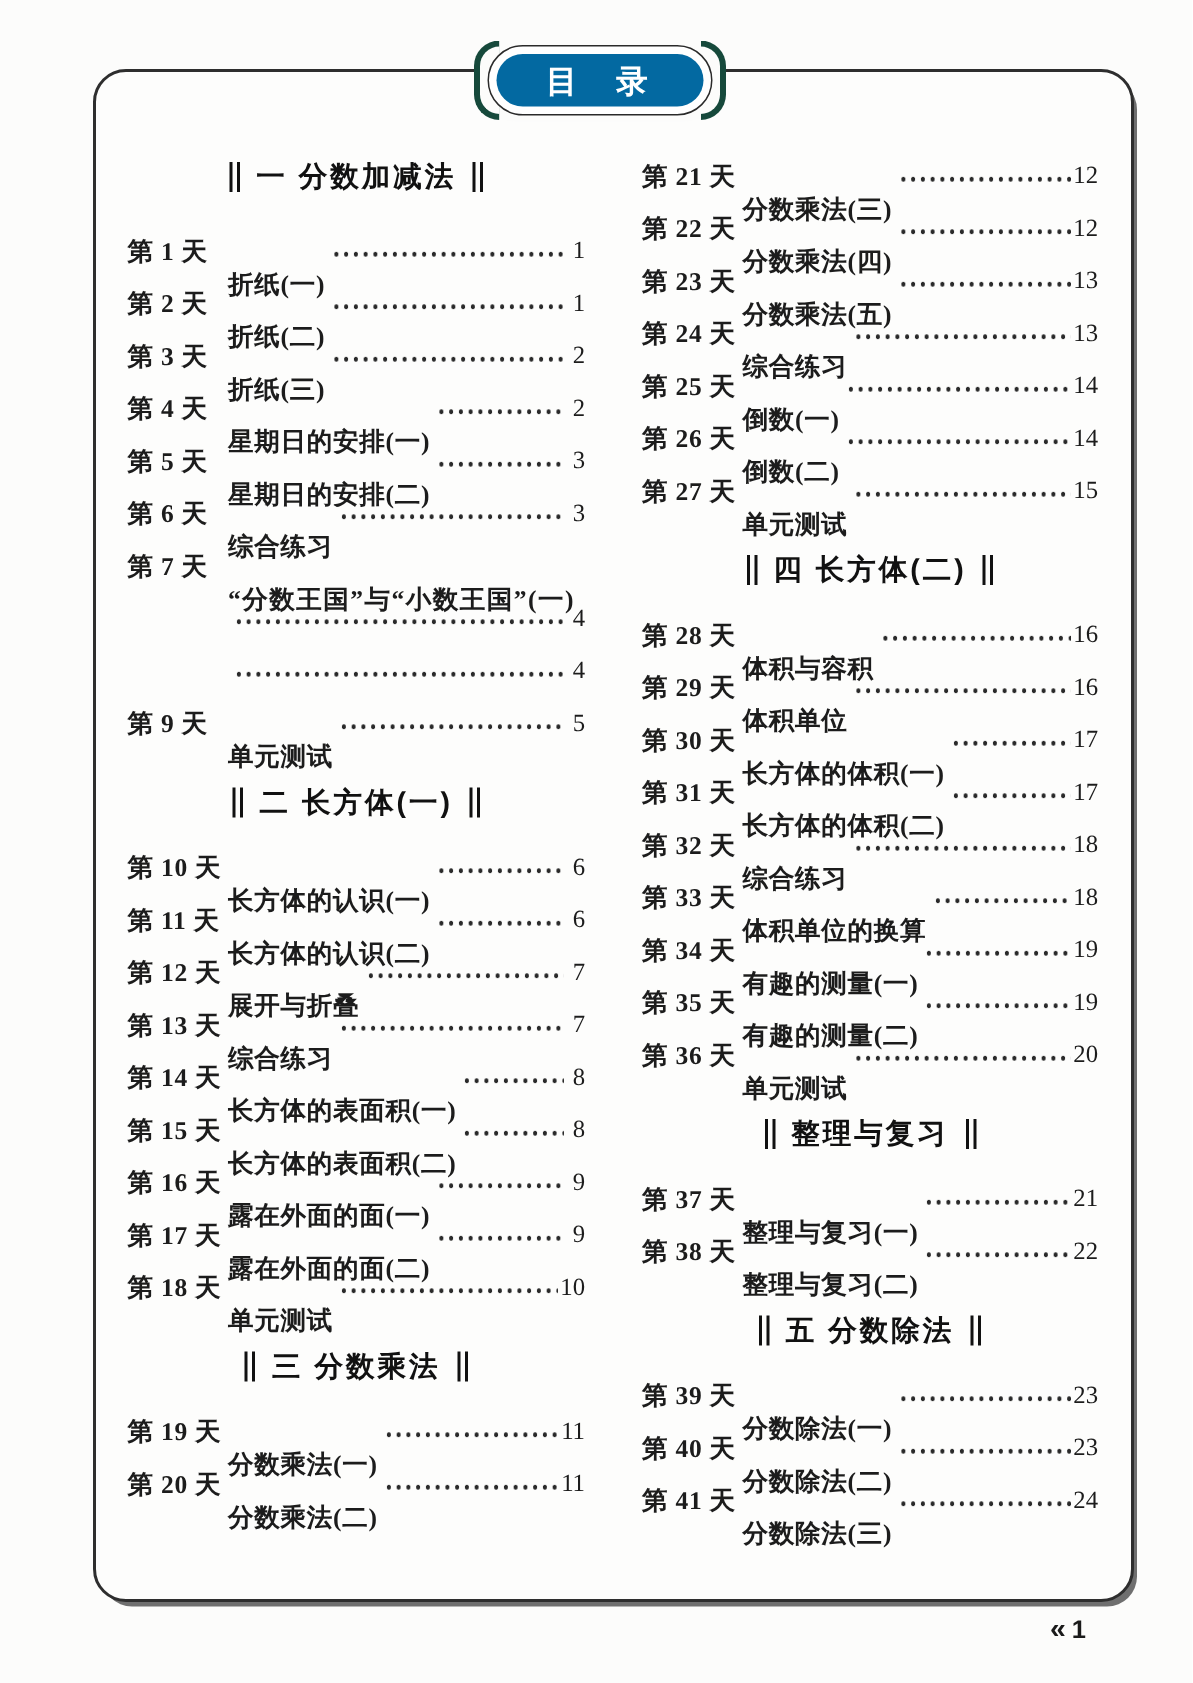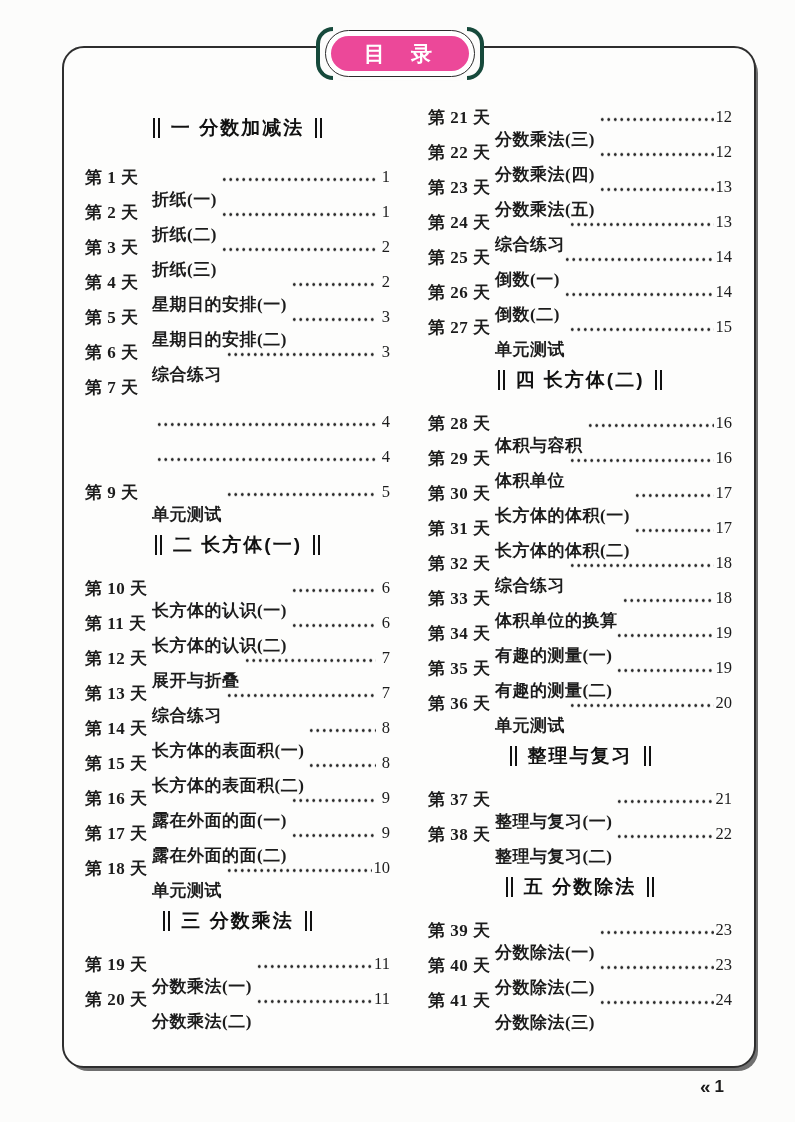--- a/index.html
+++ b/index.html
@@ -19,21 +19,21 @@
   .badge { position:absolute; left:316px; top:26px; width:168px; height:55px; background:#fcfcfb; border-radius:28px; z-index:5; }
   .badge-arc { position:absolute; top:1px; bottom:1px; width:17px; box-sizing:border-box; }
   .badge-arc.left  { left:0;  border:4px solid #16493b; border-right:none; border-radius:27px 0 0 27px; }
   .badge-arc.right { right:0; border:4px solid #16493b; border-left:none;  border-radius:0 27px 27px 0; }
   .badge-outline {
     position:absolute; left:9px; right:9px; top:4px; bottom:4px;
     border:1.5px solid #2a2a2a; border-radius:25px; background:#ffffff;
   }
   .badge-pill {
     position:absolute; left:5px; right:5px; top:5px; bottom:5px;
-    background:#ec4899; border-radius:20px;
+    background:#0369a1; border-radius:20px;
     display:flex; align-items:center; justify-content:center;
     color:#ffffff; font-family:"Liberation Sans", sans-serif;
     font-weight:bold; font-size:21px; letter-spacing:4px; word-spacing:12px;
   }
   
   .col { position:absolute; top:92px; }
   .col1 { left:85px;  width:305px; }
   .col2 { left:428px; width:304px; }
 
   .entry { display:flex; align-items:center; height:20px; margin-bottom:15px; font-size:17px; font-weight:600; }
@@ -53,21 +53,21 @@
   .entry.wrap .row2 { display:flex; align-items:center; height:20px; margin-left:67px; }
   .entry.wrap .title { letter-spacing:1px; }
 
   
   .section-heading {
     display:flex; align-items:center; justify-content:center; gap:11px;
     height:26px; margin:30px 0 20px;
     font-family:"Liberation Sans", sans-serif; font-weight:bold;
     font-size:19px; letter-spacing:2px; color:#111;
   }
-  .col1 .section-heading:first-child { margin-top:23px; margin-bottom:26px; }
+  .col1 .section-heading:first-child { margin-top:13px; margin-bottom:26px; }
   .hbars { width:7px; height:20px; box-sizing:border-box; border-left:2.5px solid #111; border-right:2.5px solid #111; }
 
   
   .footer {
     position:absolute; left:700px; top:1076px;
     font-family:"Liberation Sans", sans-serif; font-weight:bold; font-size:17px; color:#1a1a1a;
     display:flex; align-items:center; gap:6px;
   }
   .footer .guillemet { font-size:19px; letter-spacing:-2px; }
 </style>
@@ -124,20 +124,21 @@
       </div>
       <div class="entry">
         <span class="day">第 6 天</span>
         <span class="title">综合练习</span>
         <span class="leader"></span>
         <span class="page-num">3</span>
       </div>
       <div class="entry wrap">
         <div class="row1">
           <span class="day">第 7 天</span>
+          <span class="title">“分数王国”与“小数王国”(一)</span>
         </div>
         <div class="row2">
           <span class="leader"></span>
           <span class="page-num">4</span>
         </div>
       </div>
       <div class="entry wrap">
         <div class="row2">
           <span class="leader"></span>
           <span class="page-num">4</span>

